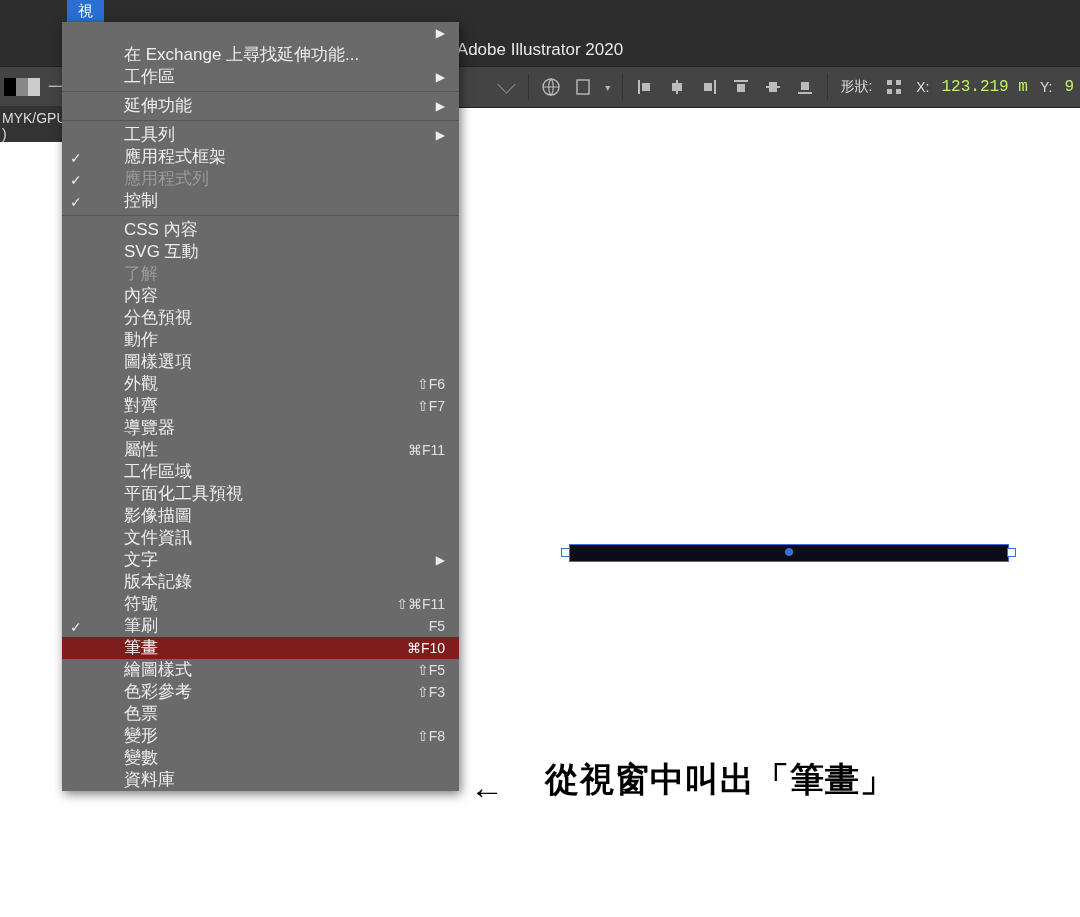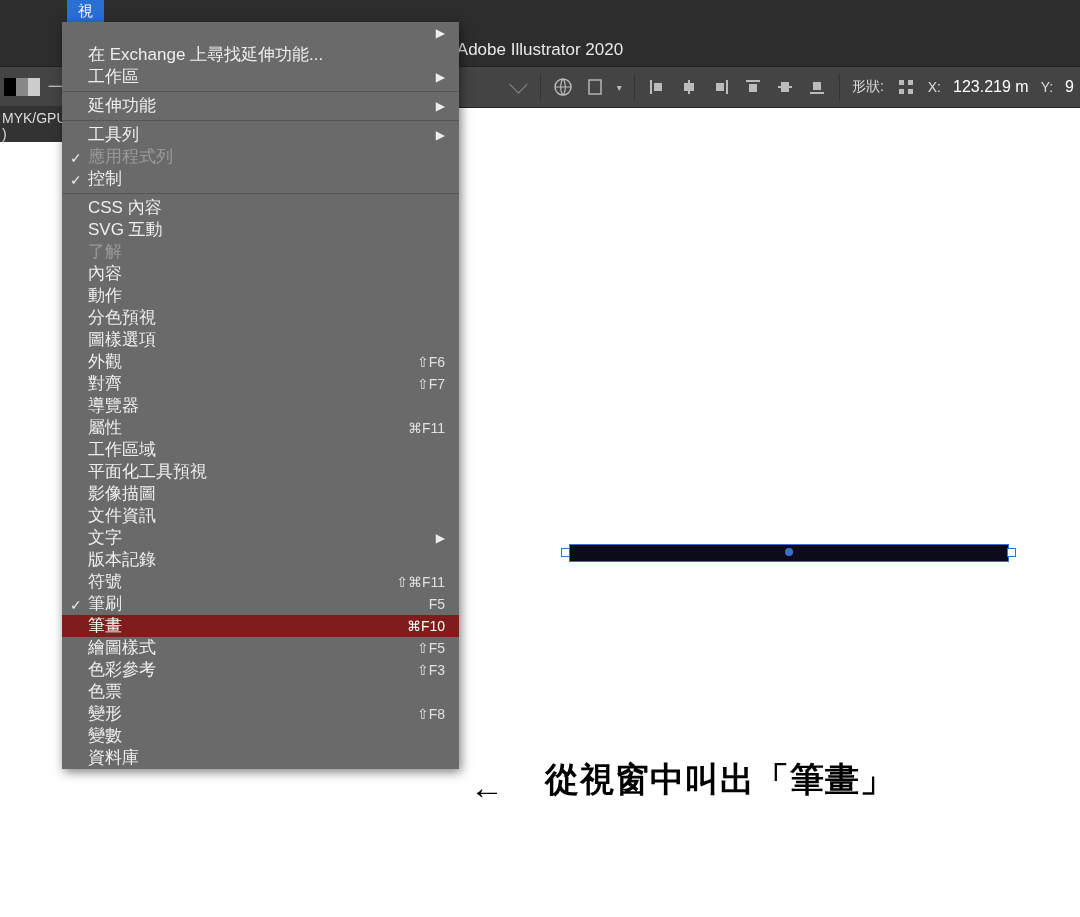--- a/index.html
+++ b/index.html
@@ -15,39 +15,39 @@
   .stroke-line{position:absolute;left:523px;top:406px;width:438px;height:16px;background:#0b0b1a;border:1px solid #3a6fd8;}
   .handle{position:absolute;width:7px;height:7px;background:#fff;border:1px solid #3a6fd8;}
   .handle.l{left:515px;top:410px;}
   .handle.r{left:961px;top:410px;}
   .center-pt{position:absolute;left:739px;top:410px;width:8px;height:8px;background:#3a6fd8;border-radius:50%;}
   
   .menutab{position:absolute;left:67px;top:0;width:37px;height:22px;background:#2a6fd4;color:#fff;text-align:center;font-size:15px;line-height:22px;}
   
   .menu{position:absolute;left:62px;top:22px;width:397px;background:#6a6a6a;color:#eee;font-size:17px;line-height:22px;box-shadow:2px 3px 10px rgba(0,0,0,0.5);}
   .mi{position:relative;padding:0 14px 0 26px;height:22px;display:flex;align-items:center;white-space:nowrap;}
-  .mi .lbl{flex:0 0 auto;}
+  .mi .lbl{flex:0 0 auto;margin-left:36px;}
   .mi .sp{flex:1;}
   .mi .shortcut{flex:0 0 auto;font-size:14px;color:#e0e0e0;}
   .mi .arrow{flex:0 0 auto;font-size:12px;color:#eee;margin-left:auto;}
   .mi.checked::before{content:"✓";position:absolute;left:8px;top:1px;font-size:14px;color:#eee;}
   .mi.disabled{color:#9a9a9a;}
   .mi.sel{background:#7f1d1d;color:#fff;}
   .mi.sel .shortcut{color:#fff;}
   .sep{height:1px;background:#555;margin:3px 0;}
   
   .anno-arrow{position:absolute;left:470px;top:768px;font-size:34px;font-weight:400;color:#000;}
   .anno-text{position:absolute;left:545px;top:757px;font-size:34px;font-weight:600;color:#000;letter-spacing:1px;}
   .tb-left{position:absolute;left:0;top:0;height:40px;display:flex;align-items:center;}
   .tb-left .thumb{width:36px;height:18px;background:linear-gradient(to right,#000 0 33%,#888 33% 66%,#ccc 66% 100%);margin-left:4px;}
   .tb-right{position:absolute;right:0;top:0;height:40px;display:flex;align-items:center;gap:12px;padding-right:6px;}
   .ico{width:20px;height:20px;display:flex;align-items:center;justify-content:center;color:#ddd;}
   .vsep{width:1px;height:26px;background:#333;}
   .field-lbl{font-size:14px;color:#ddd;}
-  .num{font-size:16px;color:#ffffff;}
+  .num{font-size:16px;color:#bef264;font-family:Liberation Mono, monospace;}
   .dd{width:12px;height:12px;border:1px solid #888;border-width:0 1px 1px 0;transform:rotate(45deg);margin:0 3px 6px 0;}
 </style>
 </head>
 <body>
 <div class="app">
 
   <div class="canvas">
     <div class="stroke-line"></div>
     <div class="handle l"></div>
     <div class="handle r"></div>
@@ -156,20 +156,24 @@
         <span class="lbl">延伸功能</span>
         <span class="sp"></span>
         <span class="arrow">▶</span>
       </div>
       <div class="sep"></div>
       <div class="mi">
         <span class="lbl">工具列</span>
         <span class="sp"></span>
         <span class="arrow">▶</span>
       </div>
+      <div class="mi checked">
+        <span class="lbl">應用程式框架</span>
+        <span class="sp"></span>
+      </div>
       <div class="mi checked disabled">
         <span class="lbl">應用程式列</span>
         <span class="sp"></span>
       </div>
       <div class="mi checked">
         <span class="lbl">控制</span>
         <span class="sp"></span>
       </div>
       <div class="sep"></div>
       <div class="mi">
@@ -182,25 +186,25 @@
       </div>
       <div class="mi disabled">
         <span class="lbl">了解</span>
         <span class="sp"></span>
       </div>
       <div class="mi">
         <span class="lbl">內容</span>
         <span class="sp"></span>
       </div>
       <div class="mi">
+        <span class="lbl">分色預視</span>
+        <span class="sp"></span>
+      </div>
+      <div class="mi">
         <span class="lbl">動作</span>
-        <span class="sp"></span>
-      </div>
-      <div class="mi">
-        <span class="lbl">分色預視</span>
         <span class="sp"></span>
       </div>
       <div class="mi">
         <span class="lbl">圖樣選項</span>
         <span class="sp"></span>
       </div>
       <div class="mi">
         <span class="lbl">外觀</span>
         <span class="sp"></span>
         <span class="shortcut">⇧F6</span>

